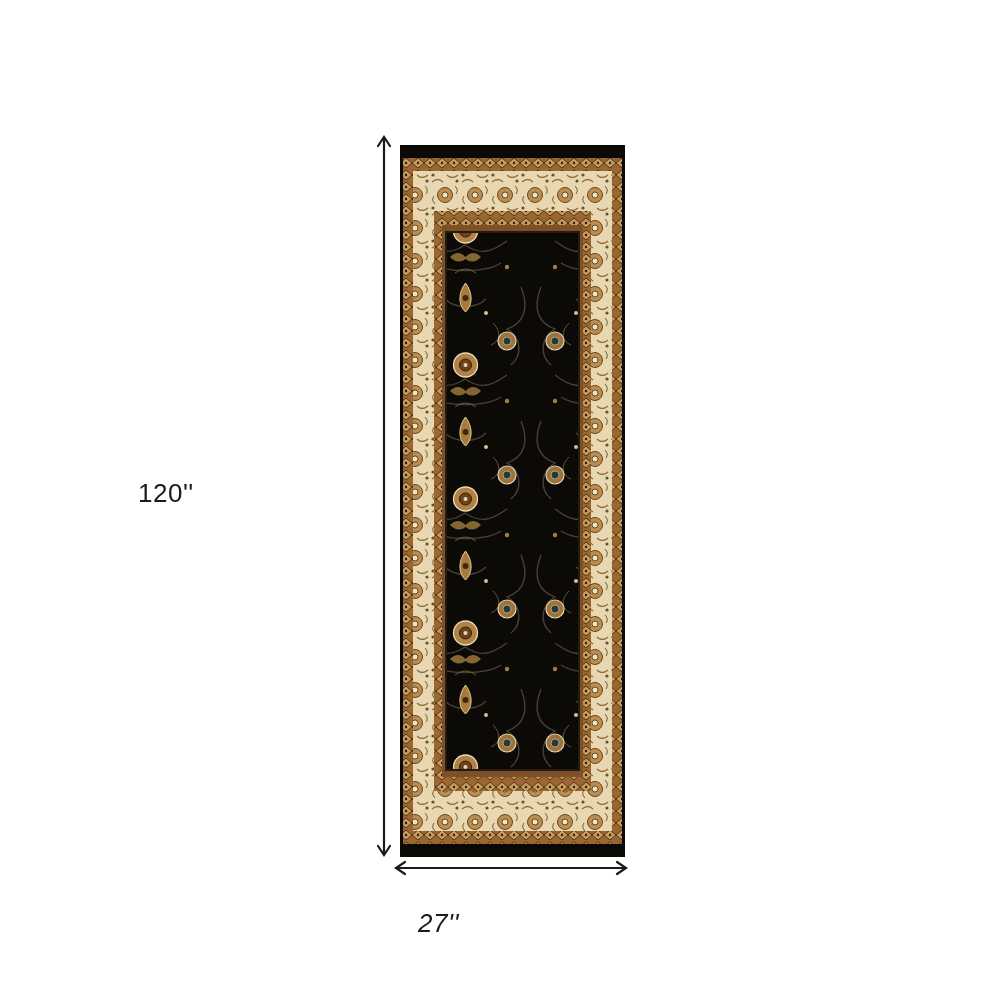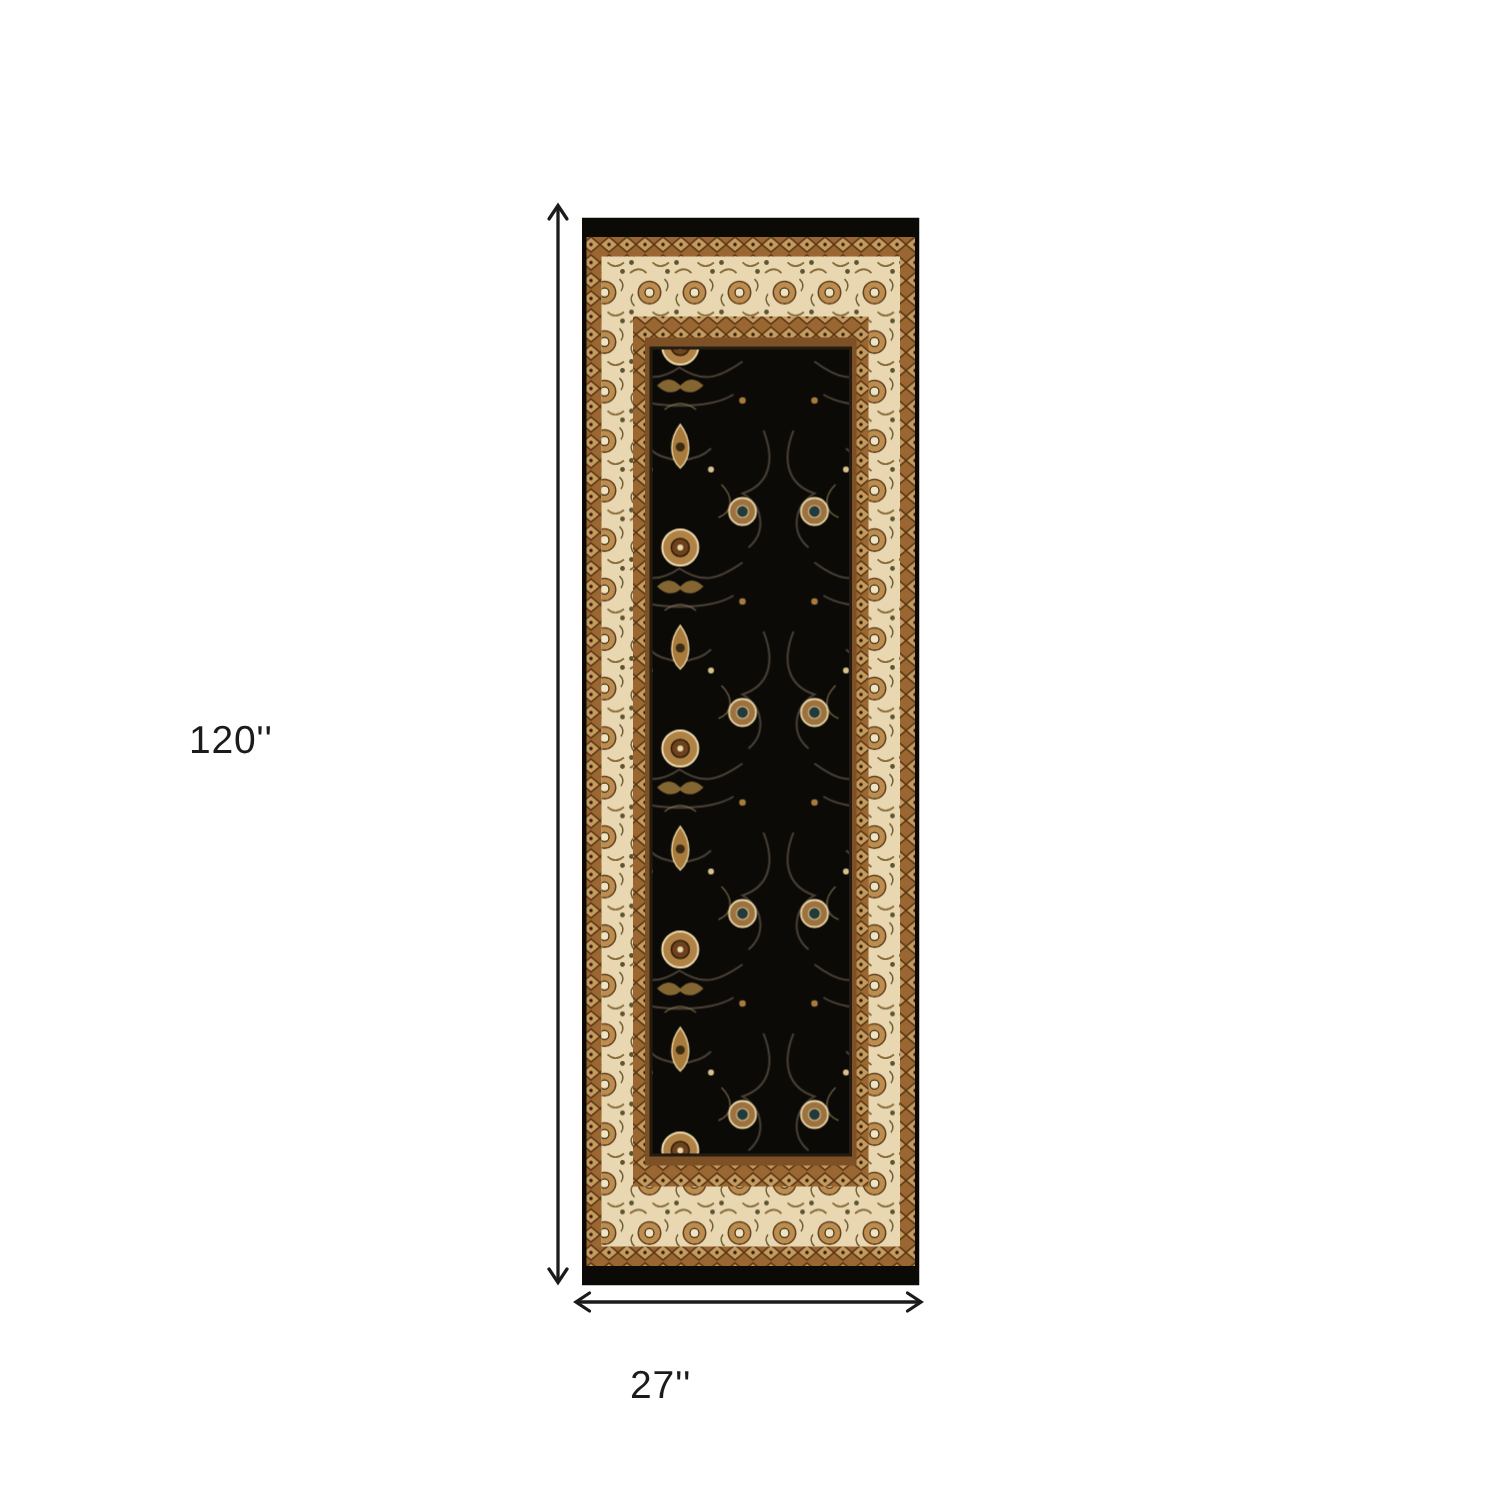--- a/index.html
+++ b/index.html
@@ -7,20 +7,21 @@
     padding: 0;
     background: #ffffff;
     font-family: "Liberation Sans", sans-serif;
   }
   .canvas {
     position: relative;
     width: 872px;
     height: 1000px;
     background: #ffffff;
     overflow: hidden;
+    margin-left: 12px;
   }
   .rug {
     position: absolute;
     left: 388px;
     top: 145px;
     width: 225px;
     height: 712px;
     margin: 0;
   }
   .rug svg { display: block; width: 100%; height: 100%; }
@@ -40,21 +41,21 @@
   }
   .dim-label {
     position: absolute;
     font-size: 26px;
     line-height: 1;
     color: #1b1b1b;
     letter-spacing: 0.5px;
     white-space: nowrap;
   }
   .label-height { left: 126px; top: 480px; }
-  .label-width  { left: 420px; top: 910px; }
+  .label-width  { left: 406px; top: 910px; font-style: italic; }
 </style>
 </head>
 <body>
 
 <div class="canvas">
 
   <figure class="rug">
     <svg viewBox="0 0 225 712" preserveAspectRatio="none">
       <defs>
         <pattern id="guard" width="12" height="12" patternUnits="userSpaceOnUse">

